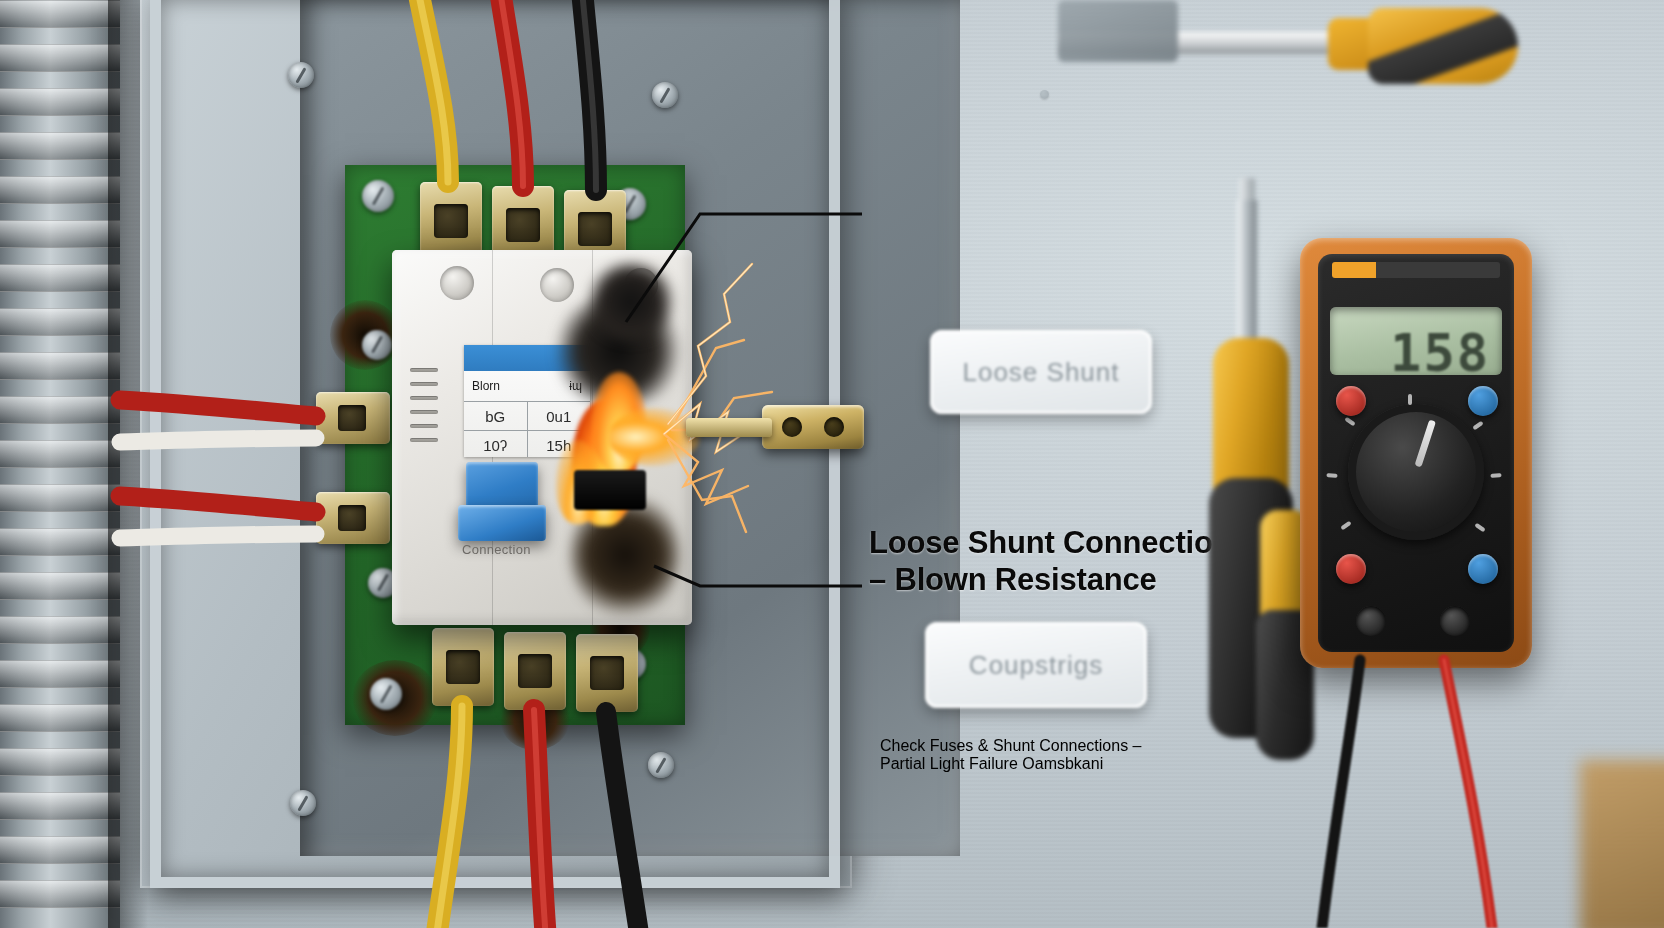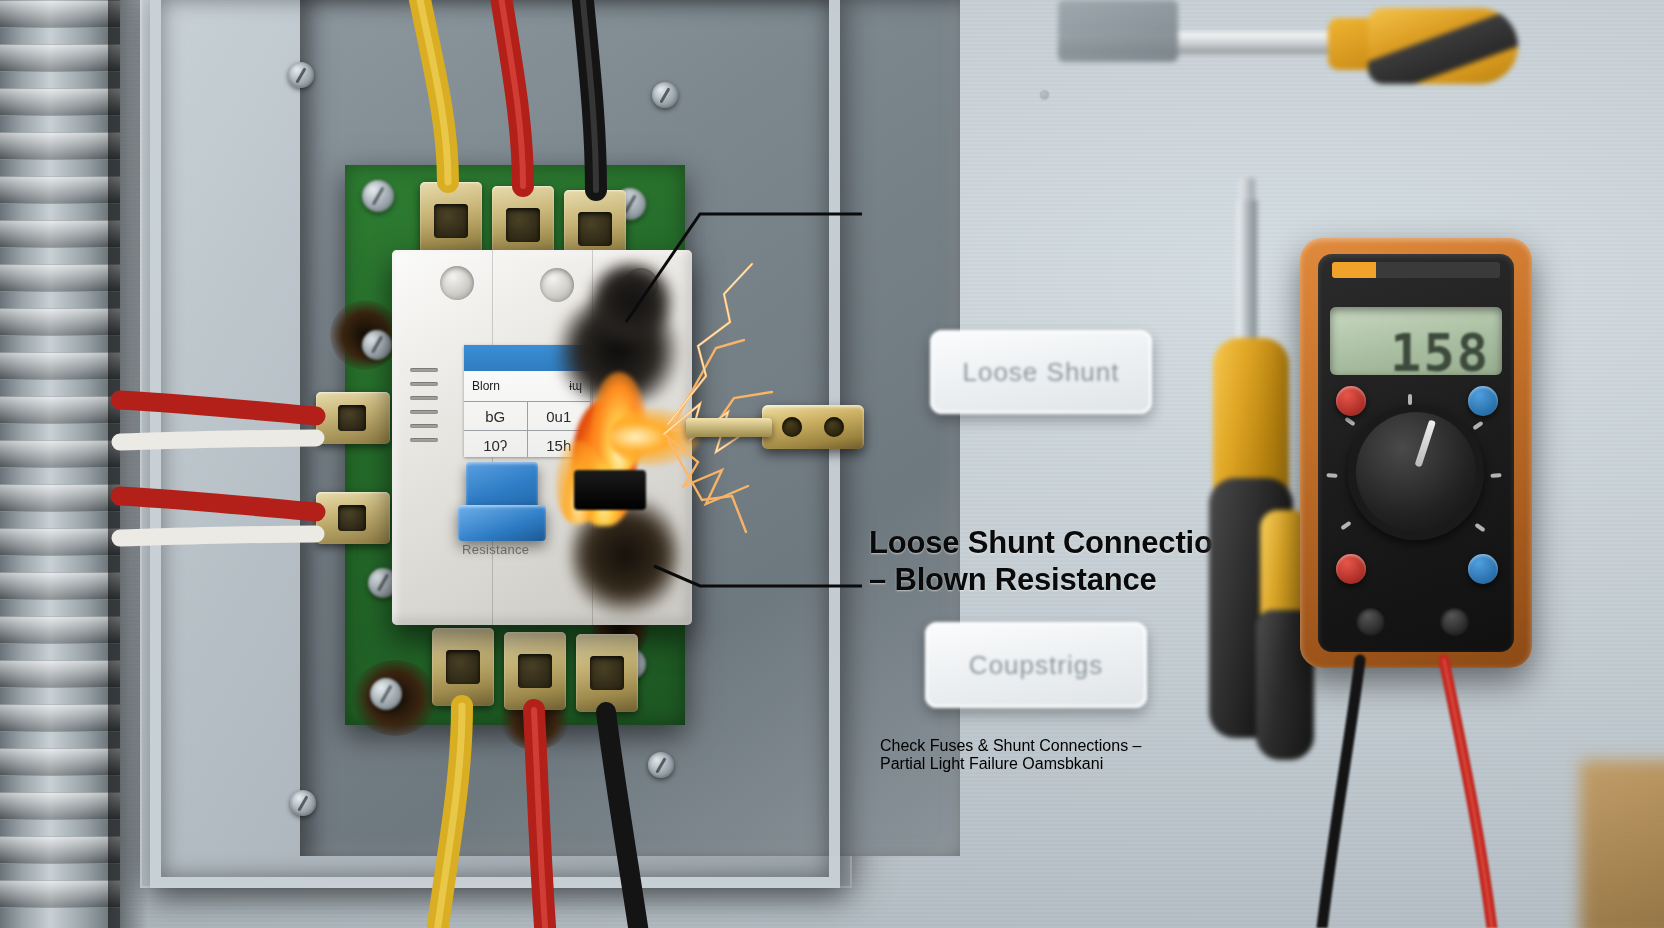--- a/index.html
+++ b/index.html
@@ -291,21 +291,21 @@
         <div class="cell b">0u1</div>
       </div>
       <div class="row">
         <div class="cell">10ʔ</div>
         <div class="cell b">15h</div>
       </div>
     </div>
 
     <div class="toggle"></div>
     <div class="toggle2"></div>
-    <div class="bk-text">Resistance</div>
+    <div class="bk-text">Connection</div>
   </div>
 
   <div class="smoke" style="left:548px;top:296px;width:140px;height:110px;background:radial-gradient(circle,#0c0c0c 0%,#2a2622 45%,rgba(40,36,32,0) 72%);"></div>
   <div class="smoke" style="left:586px;top:262px;width:90px;height:80px;background:radial-gradient(circle,#111 0%,#272320 50%,rgba(39,35,32,0) 75%);"></div>
   <div class="smoke" style="left:570px;top:490px;width:110px;height:130px;background:radial-gradient(circle,#140f0a 0%,#352a1c 45%,rgba(53,42,28,0) 74%);"></div>
 
   <div class="flame" style="left:572px;top:400px;width:64px;height:126px;
     background:radial-gradient(ellipse at 50% 78%, #fff1b8 0%, #ffc93c 22%, #ff7a18 52%, #d53a05 78%, rgba(160,40,5,0) 96%);"></div>
   <div class="flame" style="left:592px;top:372px;width:54px;height:100px;
     background:radial-gradient(ellipse at 50% 78%, #fff8d6 0%, #ffd04f 25%, #ff8a1e 58%, rgba(210,60,8,0) 95%);"></div>

